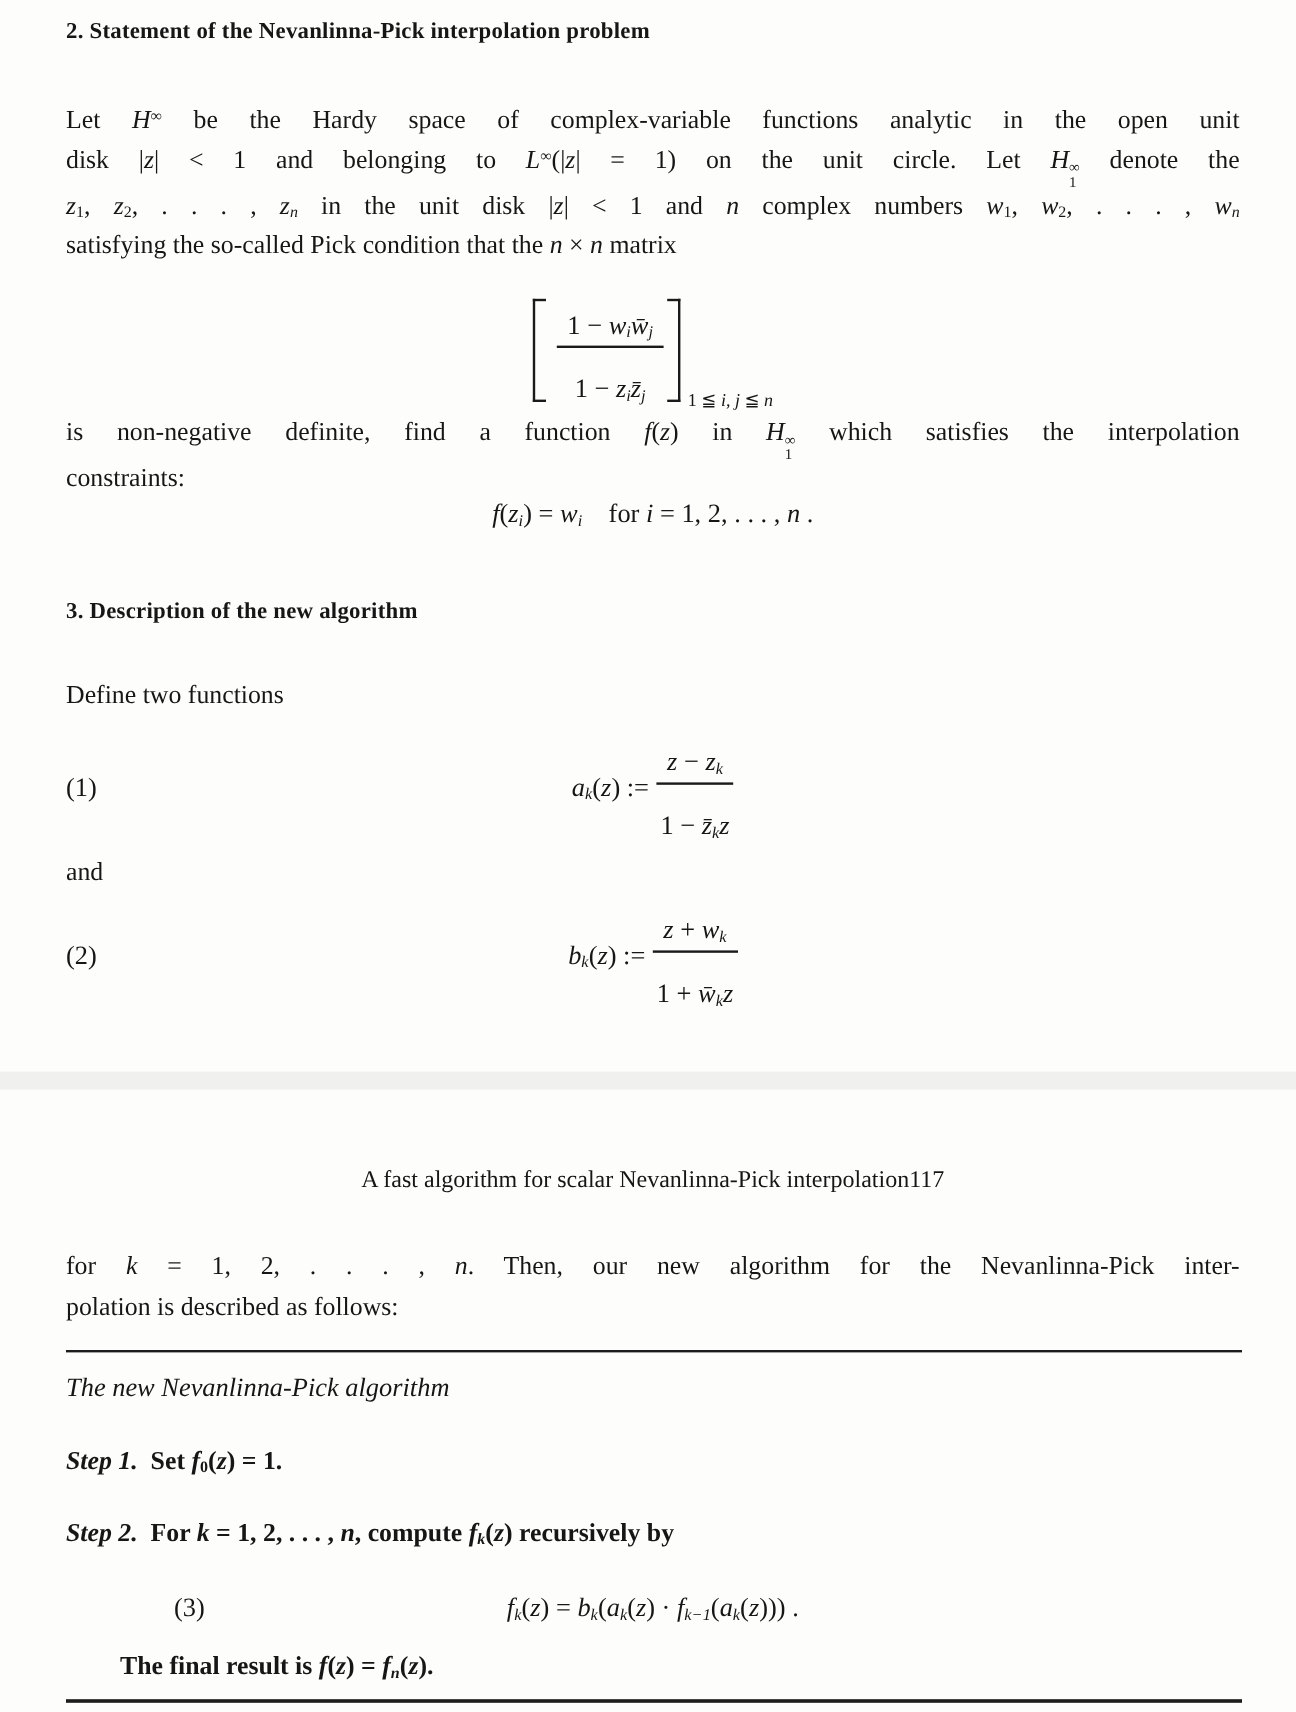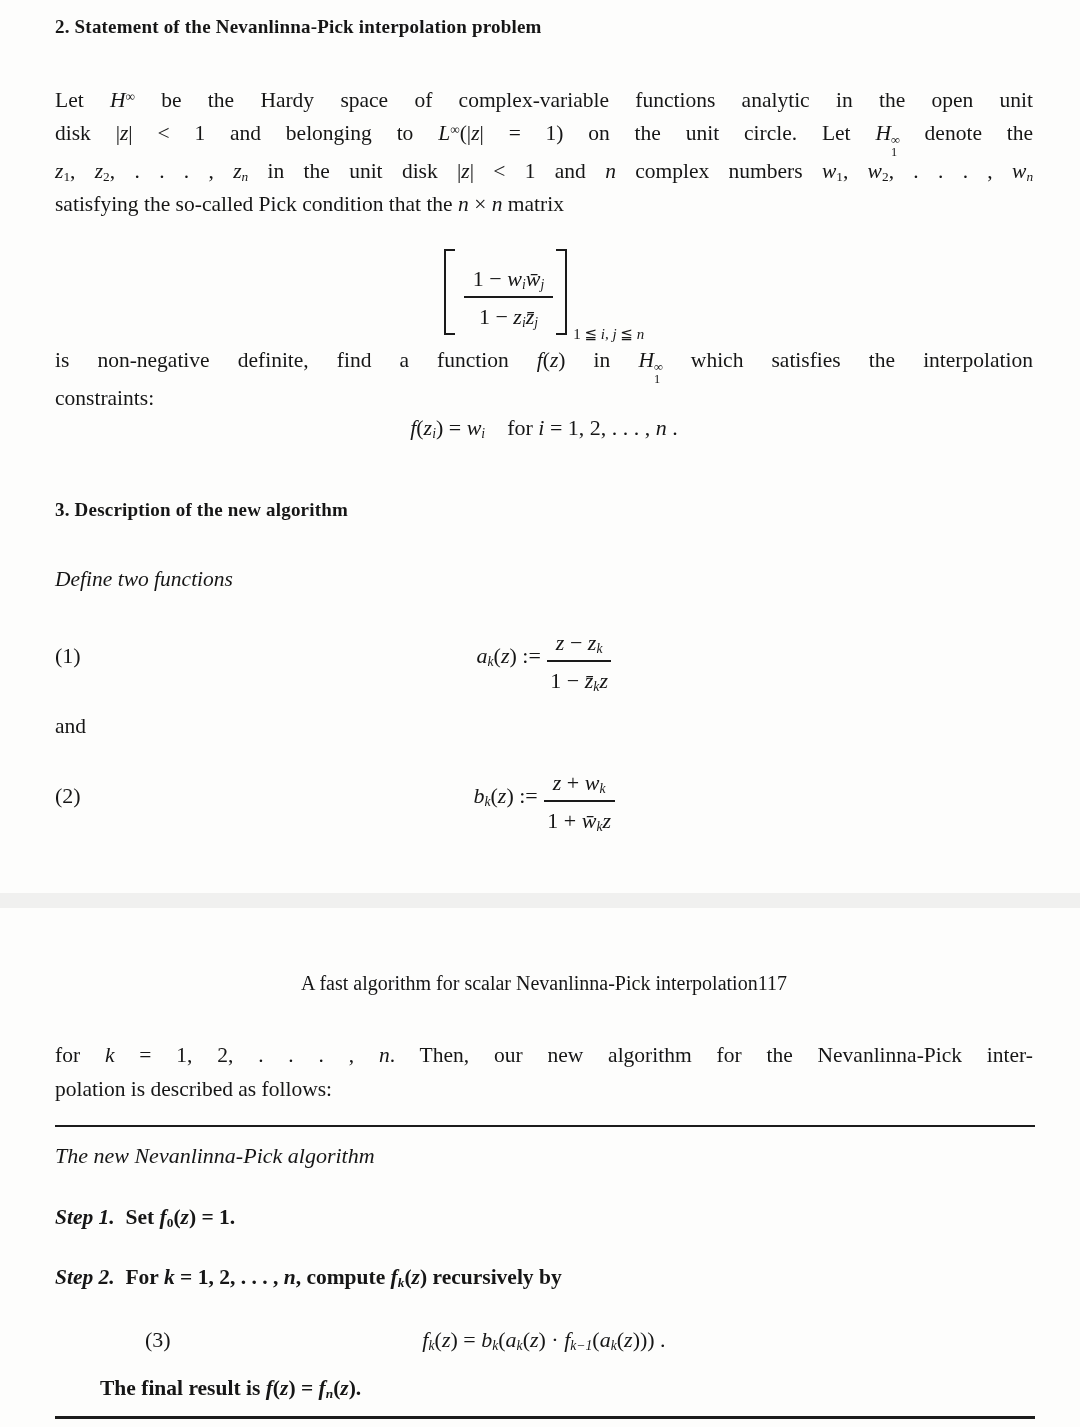--- a/index.html
+++ b/index.html
@@ -17,21 +17,21 @@
   sub { font-size:0.62em; line-height:0; position:relative; top:0.24em; vertical-align:baseline; }
   .it { font-style:italic; }
   .ss { display:inline-flex; flex-direction:column; align-items:flex-start;
         font-size:0.58em; line-height:0.95; transform:translateY(0.30em); }
   .eq { font-size:22px; }
   .eq-row { display:flex; align-items:center; justify-content:center; }
   .eq-label { position:absolute; left:0; top:50%; transform:translateY(-50%); font-size:22px; }
   .eq-group { display:inline-flex; align-items:center; }
   .frac { display:inline-flex; flex-direction:column; align-items:center; margin-left:6px;margin-top:10px; }
   .frac .num { padding:0 9px 4px; border-bottom:2px solid #1a1a1a; line-height:27px; }
-  .frac .den { padding-top:5px; line-height:27px; }
+  .frac .den { padding-top:20px; line-height:27px; }
   .mbrak { width:11px; height:86px; box-sizing:border-box; }
   .mbrak.left  { border:2.5px solid #1a1a1a; border-right:none; margin-right:3px; }
   .mbrak.right { border:2.5px solid #1a1a1a; border-left:none; margin-left:3px; }
   .matrix-index { font-size:15px; align-self:flex-end; margin-left:6px; transform:translateY(5px); }
   .band { position:absolute; left:0; width:1080px; height:15px; background:#f0f0ef; }
   .running-head { display:flex; justify-content:center; align-items:baseline; font-size:20px; }
   .rule { position:absolute; left:55px; right:45px; background:#1c1c1c; }
   .algo-title { font-size:22px; font-style:italic; }
   .step-line { font-size:21.5px;font-weight:bold; }
 </style>
@@ -69,21 +69,21 @@
         </span><span> which satisfies the interpolation</span></div>
     <div><span>constraints:</span></div>
   </div>
 
   <div class="blk eq eq-row" style="top:408px; height:40px;">
     <span><span class="it">f</span><span>(</span><span class="it">z</span><sub class="it">i</sub><span>) = </span><span class="it">w</span><sub class="it">i</sub><span> for </span><span class="it">i</span><span> = 1, 2, . . . , </span><span class="it">n</span><span> .</span></span>
   </div>
 
   <h2 class="blk sec-heading" style="top:499px;">3. Description of the new algorithm</h2>
 
-  <div class="blk body-text" style="top:563px;font-style:italic;">Define two functions</div>
+  <div class="blk body-text" style="top:563px;">Define two functions</div>
 
   <div class="blk eq eq-row" style="top:614px; height:84px;">
     <span class="eq-label">(1)</span>
     <span class="eq-group">
       <span><span class="it">a</span><sub class="it">k</sub><span>(</span><span class="it">z</span><span>) := </span></span>
       <span class="frac">
         <span class="num"><span class="it">z</span><span> − </span><span class="it">z</span><sub class="it">k</sub></span>
         <span class="den"><span>1 − </span><span class="it">z̄</span><sub class="it">k</sub><span class="it">z</span></span>
       </span>
     </span>

